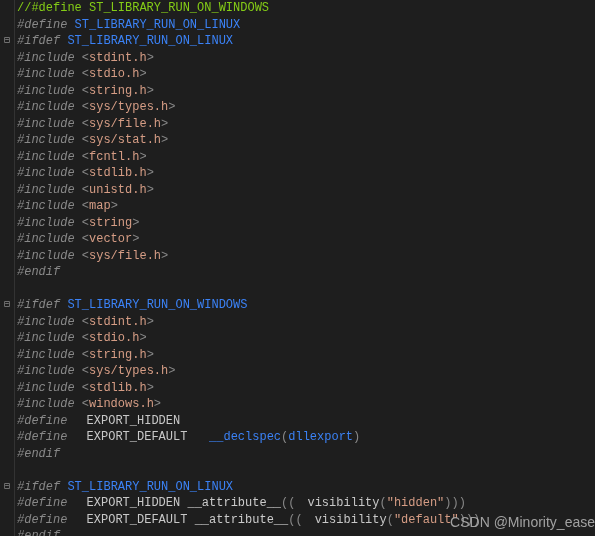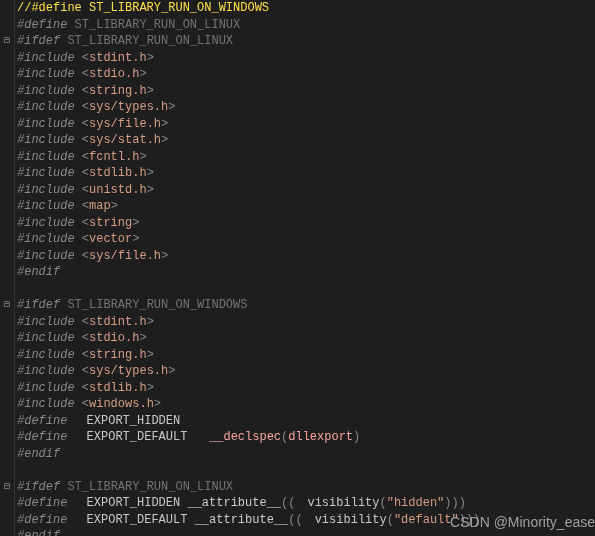--- a/index.html
+++ b/index.html
@@ -37,27 +37,27 @@
   .fold-mark.empty {
     visibility: hidden;
   }
   .code {
     padding-left: 2px;
     white-space: pre;
   }
   .line {
     height: 16.5px;
   }
-  .comment { color: #fde047; }
+  .comment { color: #84cc16; }
   .keyword { color: #888888; font-style: italic; }
-  .macro { color: #737373; }
+  .macro { color: #3b82f6; }
   .include-file { color: #d69d85; }
   .angle { color: #888888; }
   .string { color: #d69d85; }
-  .func { color: #fca5a5; }
+  .func { color: #3b82f6; }
   .paren { color: #888888; }
   .ident { color: #c8c8c8; margin-left: 12px; }
   .attr { color: #cccccc; }
   .watermark {
     position: absolute;
     right: 0;
     bottom: 6px;
     color: #b0b0b0;
     font-family: Liberation Sans, sans-serif;
     font-size: 14px;

